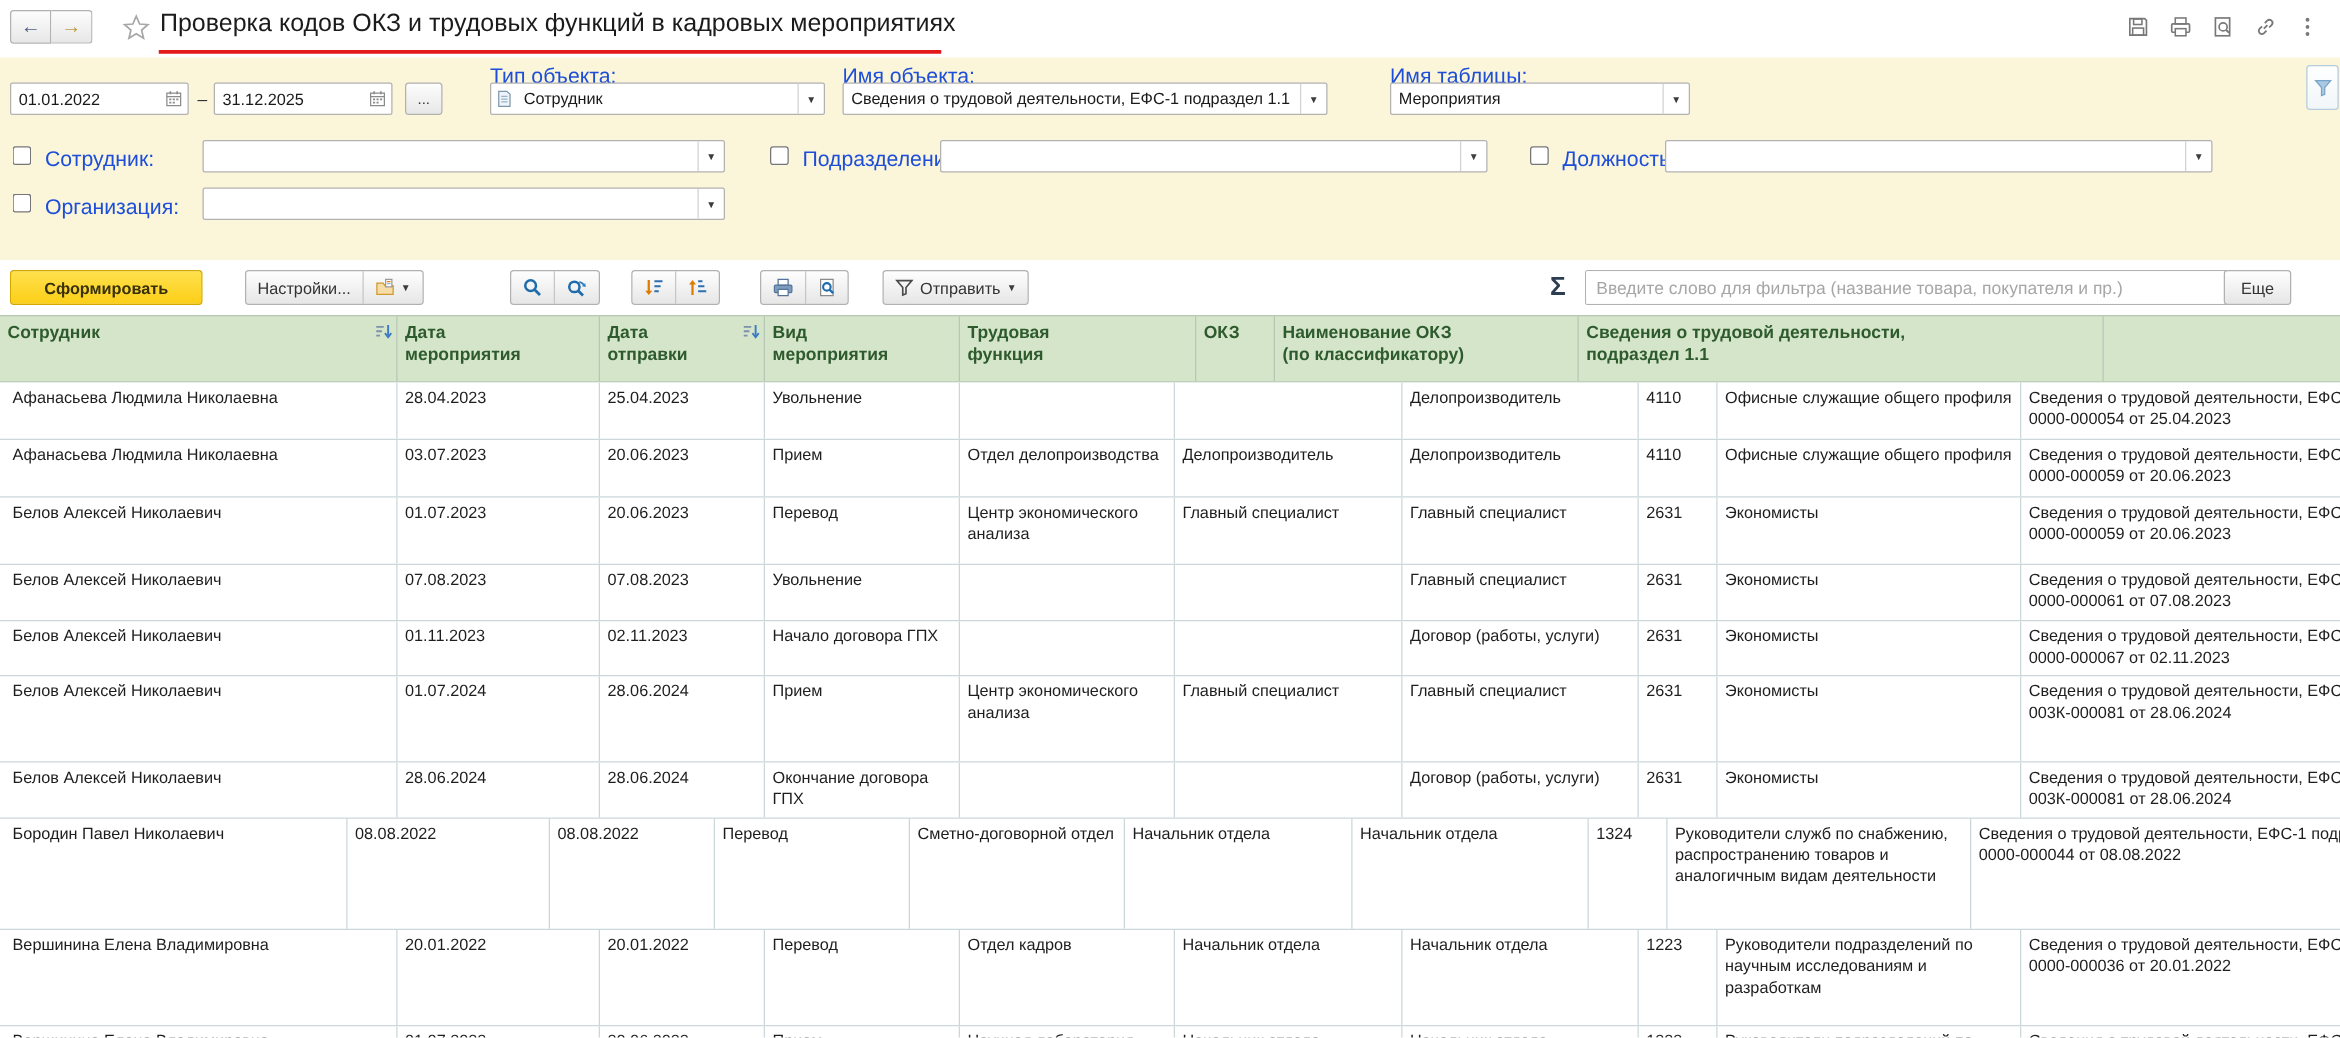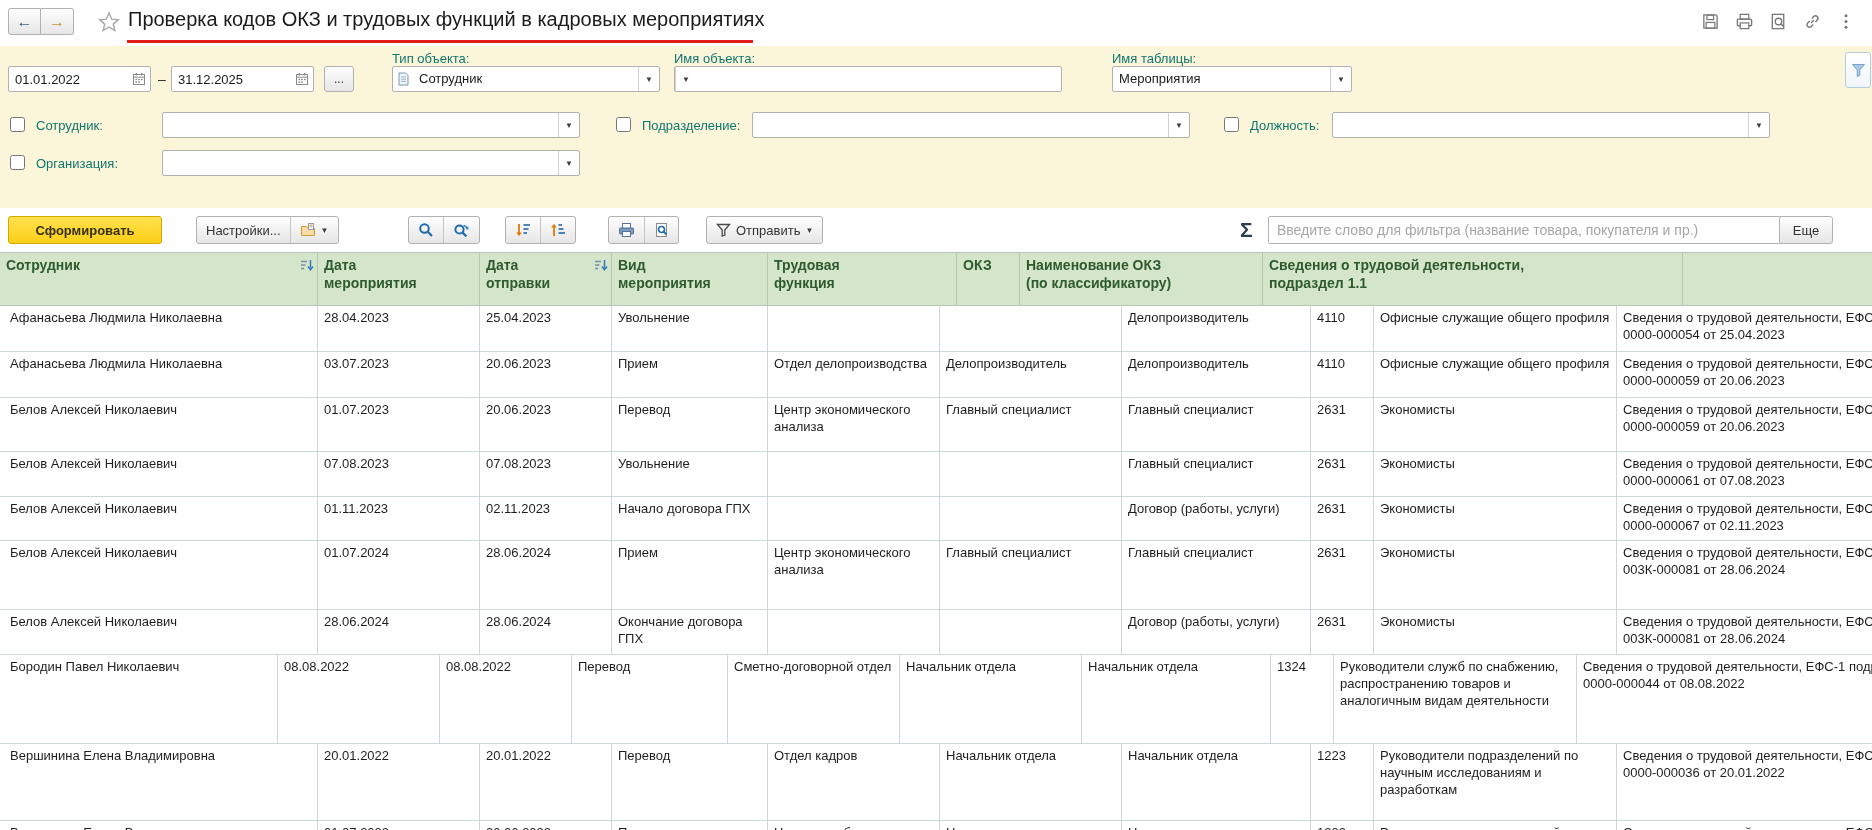--- a/index.html
+++ b/index.html
@@ -15,21 +15,21 @@
     font-size:16px;cursor:default}
   .navbtn.back{border-radius:3px 0 0 3px;color:#4a6181}
   .navbtn.fwd{border-radius:0 3px 3px 0;border-left:none;color:#c0983f}
   .star{position:absolute;left:97px;top:10px;width:24px;height:24px}
   .title{position:absolute;left:128px;top:8px;font-size:20px;color:#1b1b1b;white-space:nowrap}
   .red-underline{position:absolute;left:127px;top:40px;width:626px;height:3px;background:#e21a1c}
   .top-icons{position:absolute;right:16px;top:11px;display:flex;gap:14px;align-items:center}
   .tico{width:20px;height:20px;display:flex;align-items:center;justify-content:center}
   
   .panel{position:absolute;left:0;top:46px;width:1872px;height:162px;background:#fbf5da}
-  .lbl{position:absolute;font-size:13px;color:#0f766e;white-space:nowrap}
+  .lbl{position:absolute;font-size:17px;color:#1d4ed8;white-space:nowrap}
   .fld{position:absolute;height:26px;box-sizing:border-box;border:1px solid #b2b2b2;background:#fff;
     display:flex;align-items:stretch;border-radius:2px}
   .fld input{border:none;outline:none;padding:0 6px;font-size:13px;font-family:inherit;flex:1;min-width:0;background:transparent;color:#1a1a1a}
   .in-btn{width:22px;display:flex;align-items:center;justify-content:center;cursor:default}
   .caret{width:20px;display:flex;align-items:center;justify-content:center;border-left:1px solid #d2d2d2;
     font-size:8px;color:#3c3c3c}
   .combo-text{flex:1;min-width:0;padding:0 6px;font-size:13px;line-height:24px;white-space:nowrap;overflow:hidden;color:#1a1a1a}
   .type-ico{width:20px;display:flex;align-items:center;justify-content:center}
   .cb{position:absolute;width:15px;height:15px;margin:0;accent-color:#fff}
   .dots-btn{position:absolute;width:30px;height:26px;box-sizing:border-box;border:1px solid #b1b1b1;border-radius:3px;
@@ -175,20 +175,21 @@
           <line x1="4" y1="7.2" x2="9" y2="7.2" stroke="#9ab3c6"></line>
           <line x1="4" y1="9.4" x2="9" y2="9.4" stroke="#9ab3c6"></line>
         </svg>
     </span>
     <span class="combo-text">Сотрудник</span>
     <span class="caret">▼</span>
   </div>
 
   <div class="lbl" style="left:674px;top:5px">Имя объекта:</div>
   <div class="fld" style="left:674px;top:20px;width:388px">
+    <span class="combo-text">Сведения о трудовой деятельности, ЕФС-1 подраздел 1.1</span>
     <span class="caret">▼</span>
   </div>
 
   <div class="lbl" style="left:1112px;top:5px">Имя таблицы:</div>
   <div class="fld" style="left:1112px;top:20px;width:240px">
     <span class="combo-text">Мероприятия</span>
     <span class="caret">▼</span>
   </div>
 
   <div class="panel-funnel">

